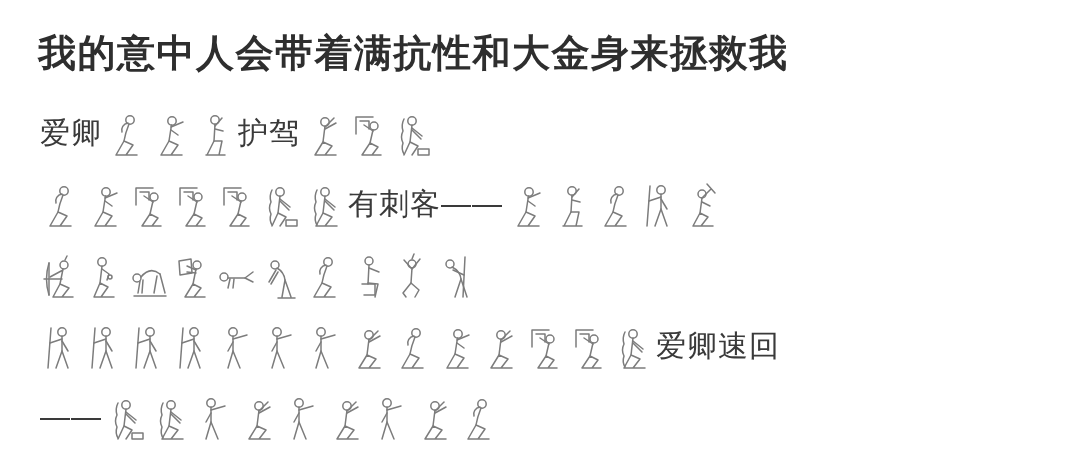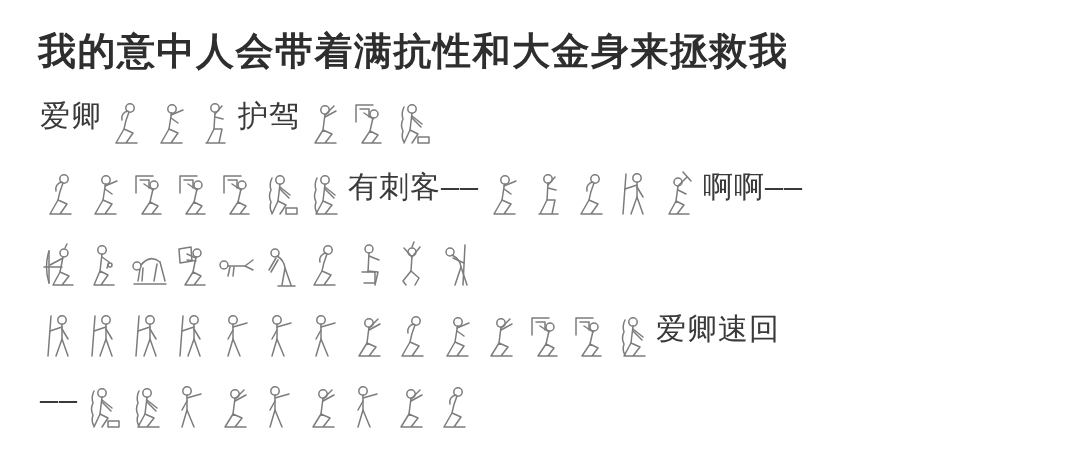--- a/index.html
+++ b/index.html
@@ -1,28 +1,28 @@
 <!DOCTYPE html>
 <html><head>
 <meta charset="utf-8">
 <style>
   html,body { margin:0; padding:0; }
   body {
     width:1080px; height:464px; background:#ffffff;
     font-family:"Liberation Sans","DejaVu Sans",sans-serif;
     overflow:hidden;
   }
-  .page { padding:30px 0 0 38px;font-family:Liberation Mono, monospace; }
+  .page { padding:30px 0 0 38px; }
   .title {
     font-size:38px; font-weight:bold; color:#2e2e2e;
     letter-spacing:1.5px; margin:0 0 10px 0; line-height:1.25;
     white-space:nowrap;
   }
   #lines { }
-  .line { display:flex; align-items:center; height:71px; }
+  .line { display:flex; align-items:flex-end; height:71px; }
   .zh {
     font-size:30px; color:#3a3a3a; line-height:1;
     margin:0 2px 11px 2px; white-space:pre; letter-spacing:1px;
   }
   svg.glyph {
     width:40px; height:48px; margin:0 2px;
     stroke:#7c7c7c; fill:none; stroke-width:1.5;
     stroke-linecap:round; stroke-linejoin:round; flex:0 0 auto;
   }
   #symdefs { position:absolute; width:0; height:0; overflow:hidden; }
@@ -226,21 +226,20 @@
         </svg>
         <svg class="glyph" viewBox="0 0 40 48">
           <use href="#sym-man-hand-to-mouth"></use>
         </svg>
         <svg class="glyph" viewBox="0 0 40 48">
           <use href="#sym-man-with-staff"></use>
         </svg>
         <svg class="glyph" viewBox="0 0 40 48">
           <use href="#sym-man-with-weapon-raised"></use>
         </svg>
-        <span class="zh">啊啊——</span>
       </div>
       <div class="line">
         <svg class="glyph" viewBox="0 0 40 48">
           <use href="#sym-archer-with-bow"></use>
         </svg>
         <svg class="glyph" viewBox="0 0 40 48">
           <use href="#sym-bound-captive"></use>
         </svg>
         <svg class="glyph" viewBox="0 0 40 48">
           <use href="#sym-prostrate-man"></use>

